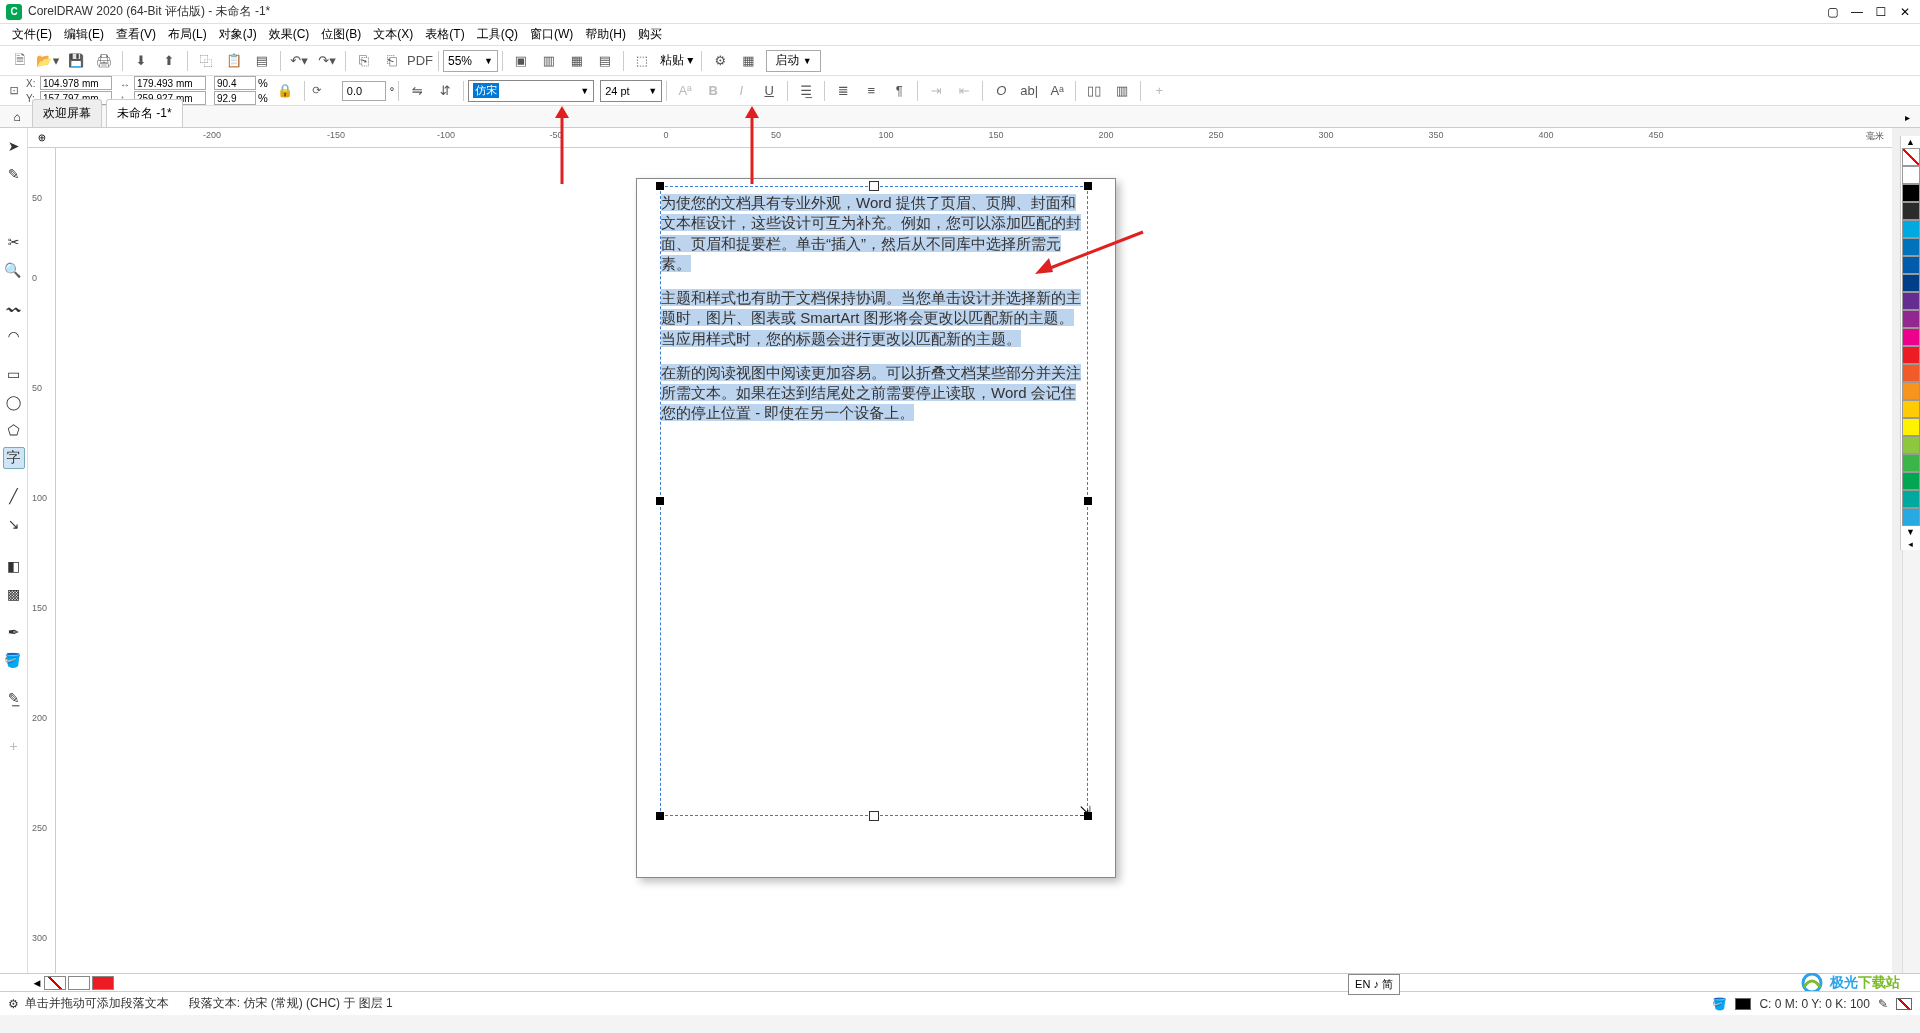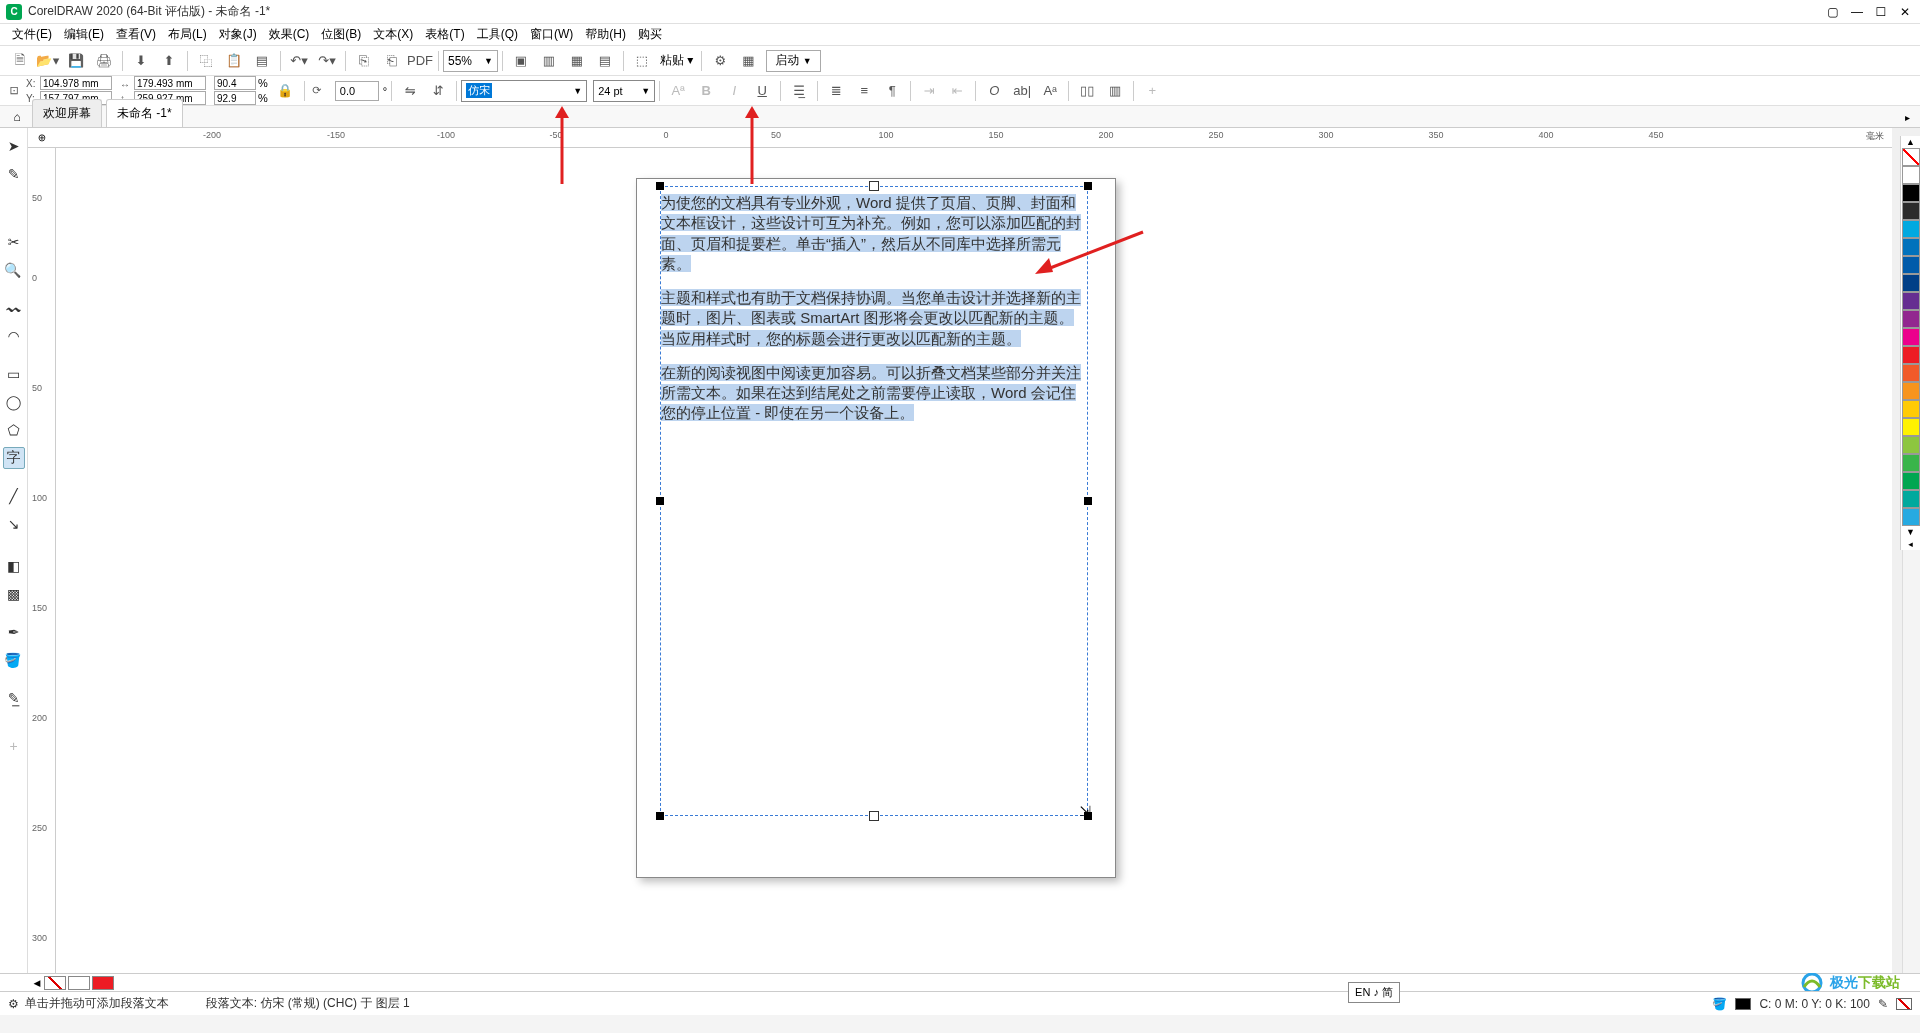--- a/index.html
+++ b/index.html
@@ -87,40 +87,40 @@
 
 .bottom-colors { position:absolute; bottom:42px; left:0; right:0; height:18px; background:#fff; border-top:1px solid #ccc; display:flex; align-items:center; padding-left:30px; }
 .bottom-colors .bc { width:22px; height:14px; border:1px solid #888; margin-right:2px; }
 .bottom-colors .site { margin-left:auto; margin-right:20px; font-size:14px; font-weight:bold; }
 .bottom-colors .site .b { color:#2aa3e8; } .bottom-colors .site .g { color:#7cbb2a; }
 
 
 .statusbar { position:absolute; bottom:18px; left:0; right:0; height:24px; background:#fff; border-top:1px solid #ccc; display:flex; align-items:center; padding:0 8px; font-size:12px; color:#333; }
 .statusbar .gear { margin-right:6px; }
 .statusbar .hint { }
-.statusbar .seltext { margin-left:37px; }
+.statusbar .seltext { margin-left:20px; }
 .statusbar .right { margin-left:auto; display:flex; align-items:center; gap:8px; }
 .statusbar .sw { width:16px; height:12px; border:1px solid #666; display:inline-block; }
 
 
 .footer { position:absolute; bottom:0; left:0; right:0; height:18px; background:#f4f4f4; }
 
 
 .arrow-svg { position:absolute; pointer-events:none; }
 
 
 .unit { position:absolute; right:8px; top:2px; font-size:9px; color:#555; }
-.ime { position:absolute; right:520px; bottom:30px; border:1px solid #888; background:#fff; padding:2px 6px; font-size:11px; }
+.ime { position:absolute; right:520px; bottom:38px; border:1px solid #888; background:#fff; padding:2px 6px; font-size:11px; }
 
 .xy-block { display:flex; flex-direction:column; margin:0 4px; }
 .xy-row { display:flex; align-items:center; height:15px; }
 .xy-row .lbl { font-size:10px; width:14px; color:#555; }
 .xy-row .val { width:72px; height:14px; border:1px solid #aaa; font-size:10px; padding:0 2px; display:flex; align-items:center; }
 
-.angle-input { width:44px; height:20px; border:1px solid #aaa; display:flex; align-items:center; padding:0 4px; font-size:11px; margin-left:10px; }
+.angle-input { width:44px; height:20px; border:1px solid #aaa; display:flex; align-items:center; padding:0 4px; font-size:11px; margin-left:17px; }
 
 </style>
 </head>
 <body>
 
 <div class="titlebar">
   <div class="logo">C</div>
   <span class="title">
     <span>CorelDRAW 2020 (64-Bit 评估版)</span> - <span>未命名 -1*</span>
   </span>

